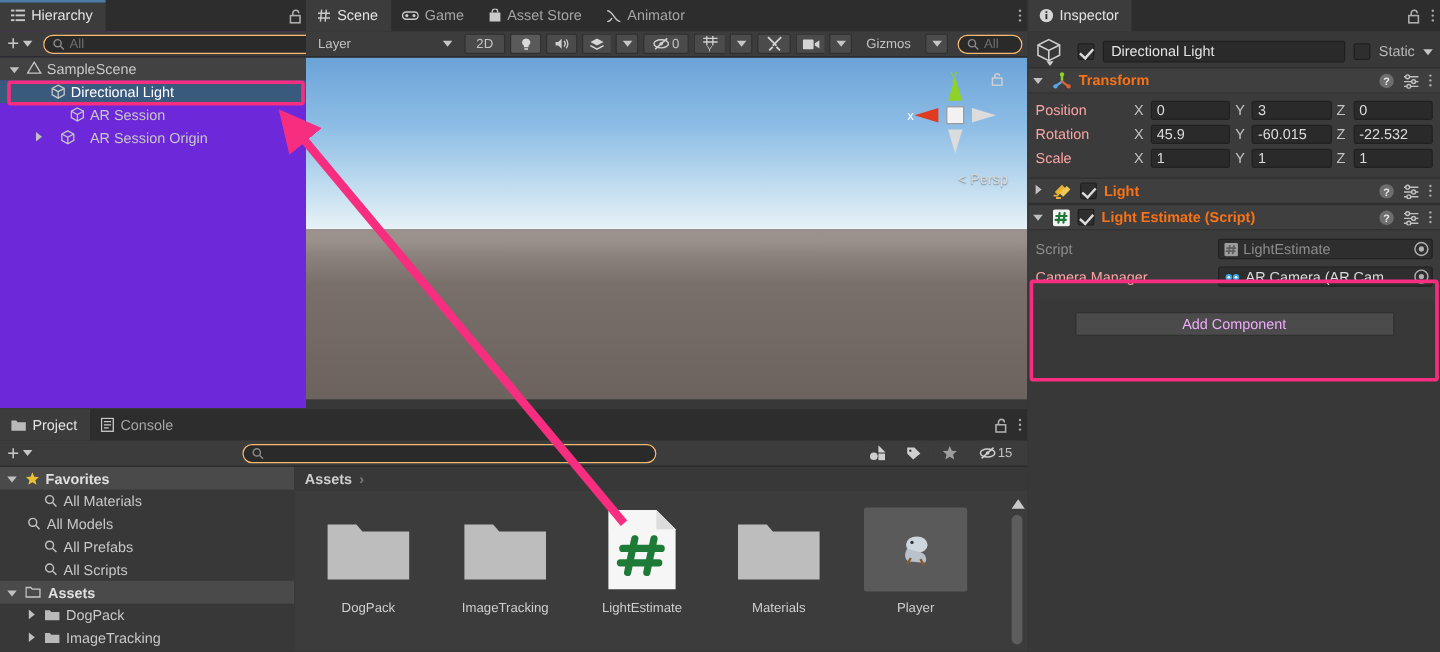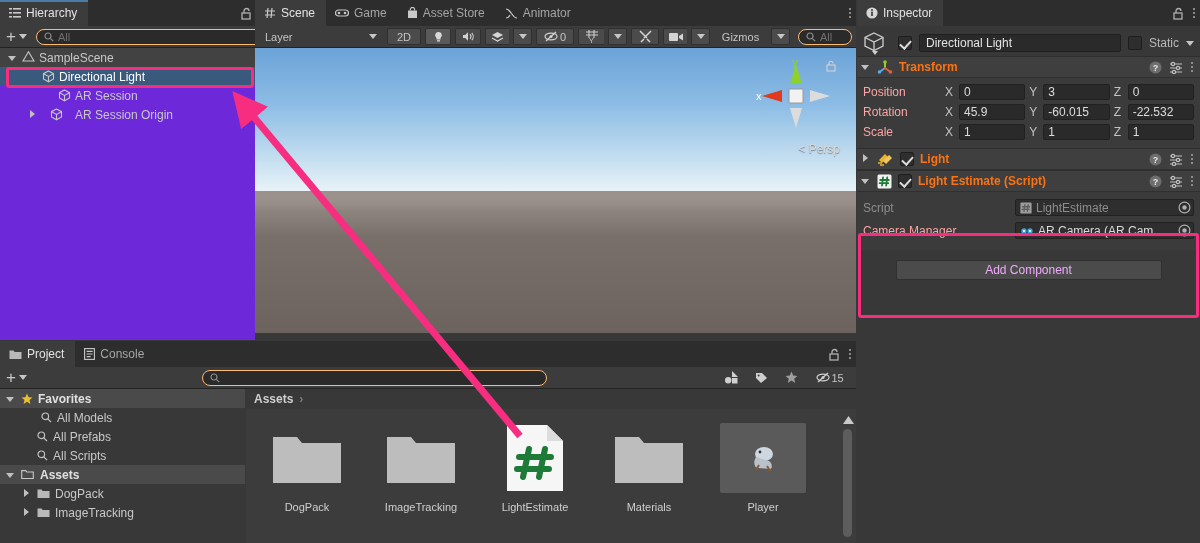--- a/index.html
+++ b/index.html
@@ -545,21 +545,31 @@
       <div id="proj-side-list">
           <div class="p-row section" style="padding-left: 6px;">
             <span class="arrow down"></span>
             <span class="icon">
               <svg width="12" height="12" viewBox="0 0 13 13" fill="#e8c030">
                 <polygon points="6.5,0.6 8.2,4.6 12.4,4.9 9.2,7.7 10.2,11.9 6.5,9.6 2.8,11.9 3.8,7.7 0.6,4.9 4.8,4.6"></polygon>
               </svg>
             </span>
             <span>Favorites</span>
           </div>
-          <div class="p-row" style="padding-left: 26px;">
+          <div class="p-row" style="padding-left: 22px;">
+            <span class="arrow"></span>
+            <span class="icon">
+              <svg width="11" height="11" viewBox="0 0 11 11" fill="none" stroke="#c2c2c2" stroke-width="1.2">
+                <circle cx="4.3" cy="4.3" r="3.3"></circle>
+                <path d="M6.8 6.8L10 10"></path>
+              </svg>
+            </span>
+            <span>All Materials</span>
+          </div>
+          <div class="p-row" style="padding-left: 8px;">
             <span class="arrow"></span>
             <span class="icon">
               <svg width="11" height="11" viewBox="0 0 11 11" fill="none" stroke="#c2c2c2" stroke-width="1.2">
                 <circle cx="4.3" cy="4.3" r="3.3"></circle>
                 <path d="M6.8 6.8L10 10"></path>
               </svg>
             </span>
             <span>All Models</span>
           </div>
           <div class="p-row" style="padding-left: 22px;">

